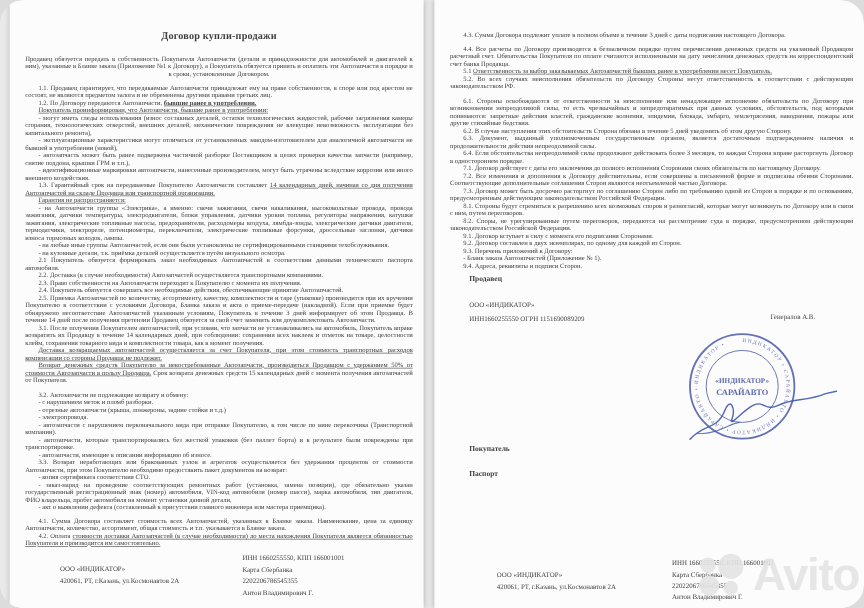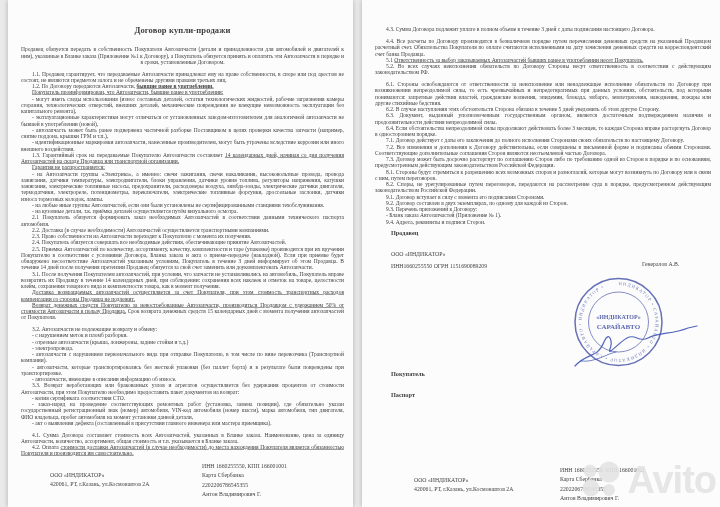--- a/index.html
+++ b/index.html
@@ -1,17 +1,17 @@
 <!DOCTYPE html>
 <html><head>
 <meta charset="utf-8">
 <style>
   html,body{margin:0;padding:0;background:#dcdcdc;}
   #screen{position:relative;width:720px;height:507px;background:#eaeaea;overflow:hidden;
-          font-family:"Liberation Serif",serif;color:#3e3e3e;}
+          font-family:"Liberation Serif",serif;color:#3e3e3e;border-radius:20px;}
   .page{position:absolute;top:0;height:507px;background:#fcfcfc;box-shadow:0 0 5px rgba(0,0,0,0.25);}
   #page1{left:8px;width:345px;}
   #page2{left:362px;width:358px;}
   .inner{position:absolute;left:0;top:0;transform:scale(0.5);transform-origin:0 0;}
   #page1 .inner{width:690px;height:1014px;}
   #page2 .inner{width:716px;height:1014px;}
   .textcol{padding:0 18px 0 26px;}
   #page1 .textcol{padding-top:50px;}
   #page2 .textcol{padding-top:52px;}
   .doc-title{font-size:17px;font-weight:bold;text-align:center;margin:0 0 22px 0;letter-spacing:0.3px;}

